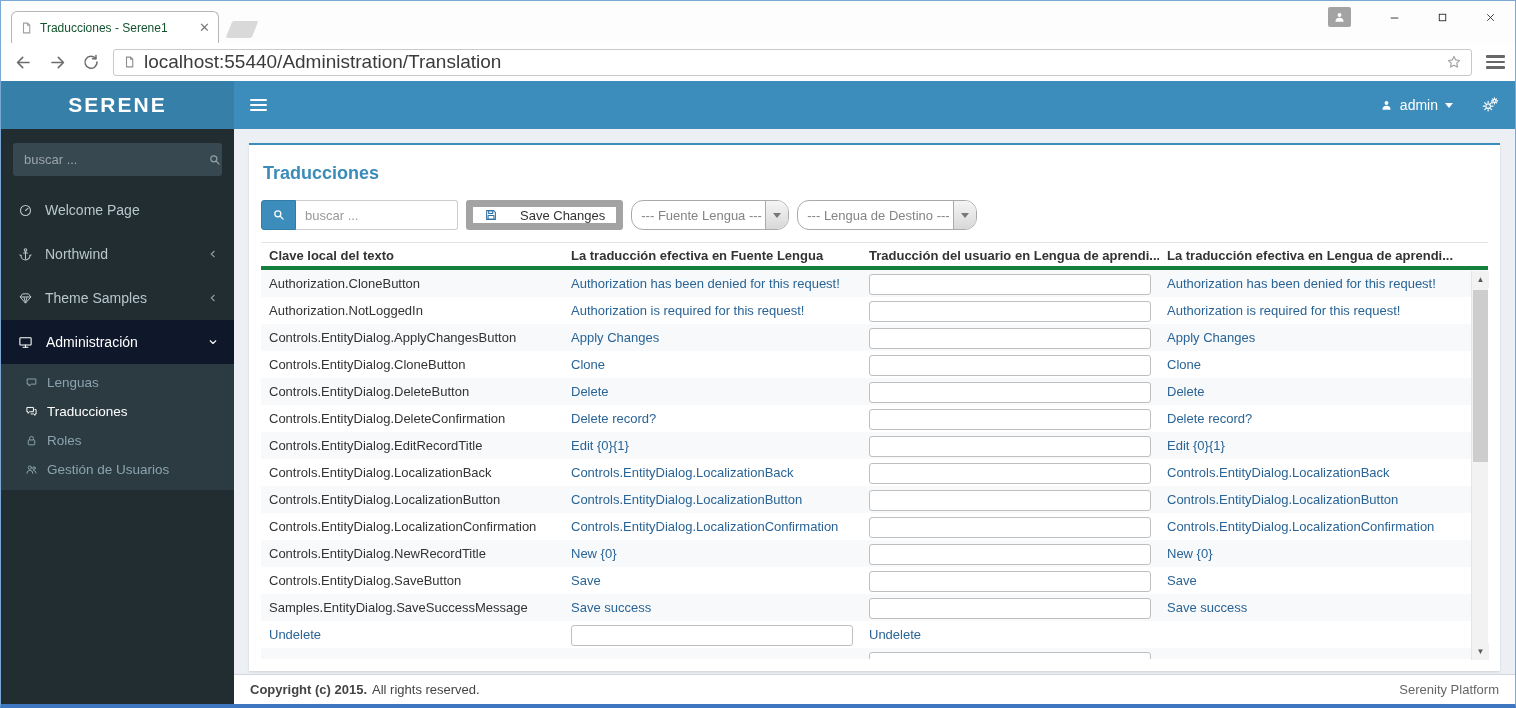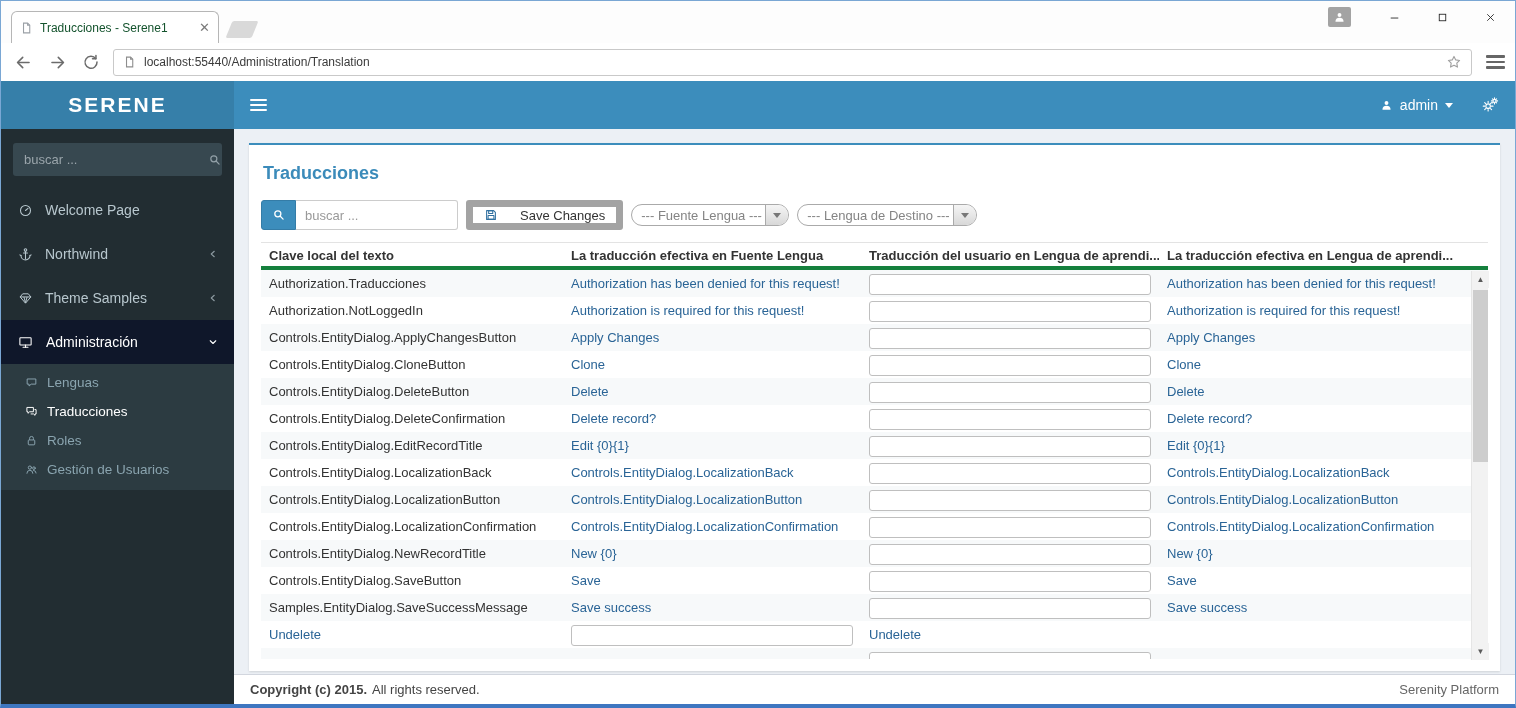--- a/index.html
+++ b/index.html
@@ -19,21 +19,21 @@
   .newtab { width:26px; height:17px; background:#d9d9d9; border-radius:2px; transform:skewX(-22deg); margin:0 0 5px 10px; }
   .titlebar-right { position:absolute; right:10px; top:5px; display:flex; align-items:center; gap:18px; }
   .avatar-btn { width:23px; height:20px; background:#a3a3a3; border-radius:2px; display:flex; align-items:center; justify-content:center; color:#fff; margin-right:10px; }
   .winctl { width:30px; height:22px; display:flex; align-items:center; justify-content:center; color:#222; }
 
   
   .btoolbar { height:38px; background:#fff; display:flex; align-items:center; padding:0 10px; gap:10px; flex:0 0 auto; }
   .navbtn { color:#6b6b6b; display:flex; align-items:center; justify-content:center; width:24px; height:24px; }
   .omnibox { flex:1; height:27px; border:1px solid #c9c9c9; border-radius:3px; background:#fff;
              display:flex; align-items:center; gap:8px; padding:0 9px; }
-  .omni-url { font-size:12px; color:#3b3b3b; flex:1; white-space:nowrap; overflow:hidden; }
+  .omni-url { font-size:19px; color:#3b3b3b; flex:1; white-space:nowrap; overflow:hidden; }
   .browser-menu { display:flex; flex-direction:column; gap:3px; width:19px; margin-left:4px; }
   .browser-menu span { height:2.5px; background:#666; border-radius:1px; }
 
   
   .navbar { height:48px; display:flex; flex:0 0 auto; }
   .logo { width:233px; background:#367fa9; color:#fff; display:flex; align-items:center; justify-content:center;
           font-size:21px; font-weight:600; letter-spacing:2px; }
   .navbar-main { flex:1; background:#3c8dbc; display:flex; align-items:center; }
   .nav-hamburger { display:flex; flex-direction:column; gap:3px; width:17px; margin-left:16px; }
   .nav-hamburger span { height:2px; background:#fff; border-radius:1px; }
@@ -68,21 +68,21 @@
 
   .toolbar { display:flex; align-items:center; gap:8px; margin-bottom:12px; }
   .quick-search { display:flex; }
   .qs-btn { width:35px; height:30px; background:#3c8dbc; border:1px solid #347ca7; border-radius:3px 0 0 3px;
             display:flex; align-items:center; justify-content:center; color:#fff; }
   .qs-input { width:162px; height:30px; border:1px solid #ccc; border-left:none; border-radius:0 3px 3px 0;
               padding:0 9px; font-size:13px; font-family:inherit; color:#333; outline:none; }
   .qs-input::placeholder { color:#999; }
   .btn-default { height:30px; display:flex; align-items:center; gap:22px; padding:0 11px; background:#fff;
                  border:7px solid #a3a3a3; border-radius:3px; font-size:13px; color:#333; }
-  .sel { height:22px; border:1px solid #aaa; border-radius:12px; background:#fff; display:flex; align-items:center;
+  .sel { height:30px; border:1px solid #aaa; border-radius:12px; background:#fff; display:flex; align-items:center;
          font-size:13px; color:#848484; overflow:hidden; }
   .sel-text { padding:0 9px; flex:1; white-space:nowrap; overflow:hidden; }
   .sel-arrow { width:23px; align-self:stretch; border-left:1px solid #aaa; background:linear-gradient(#f5f5f5,#d8d8d8);
                display:flex; align-items:center; justify-content:center; }
   .sel-arrow i { width:0; height:0; border-left:4px solid transparent; border-right:4px solid transparent; border-top:5px solid #777; }
   .sel-source { width:158px; }
   .sel-target { width:180px; }
 
   
   .grid { position:relative; border-top:1px solid #e3e3e3; }
@@ -380,21 +380,21 @@
           <div class="grid">
             <div class="grid-header">
               <div class="hcell">Clave local del texto</div>
               <div class="hcell">La traducción efectiva en Fuente Lengua</div>
               <div class="hcell">Traducción del usuario en Lengua de aprendi...</div>
               <div class="hcell">La traducción efectiva en Lengua de aprendi...</div>
             </div>
             <div class="grid-viewport">
 
                 <div class="grid-row">
-                  <div class="cell key">Authorization.Traducciones</div>
+                  <div class="cell key">Authorization.CloneButton</div>
                   <div class="cell translated">Authorization has been denied for this request!</div>
                   <div class="cell user-cell">
                     <input style="">
                   </div>
                   <div class="cell translated">Authorization has been denied for this request!</div>
                 </div>
 
                 <div class="grid-row">
                   <div class="cell key">Authorization.NotLoggedIn</div>
                   <div class="cell translated">Authorization is required for this request!</div>

